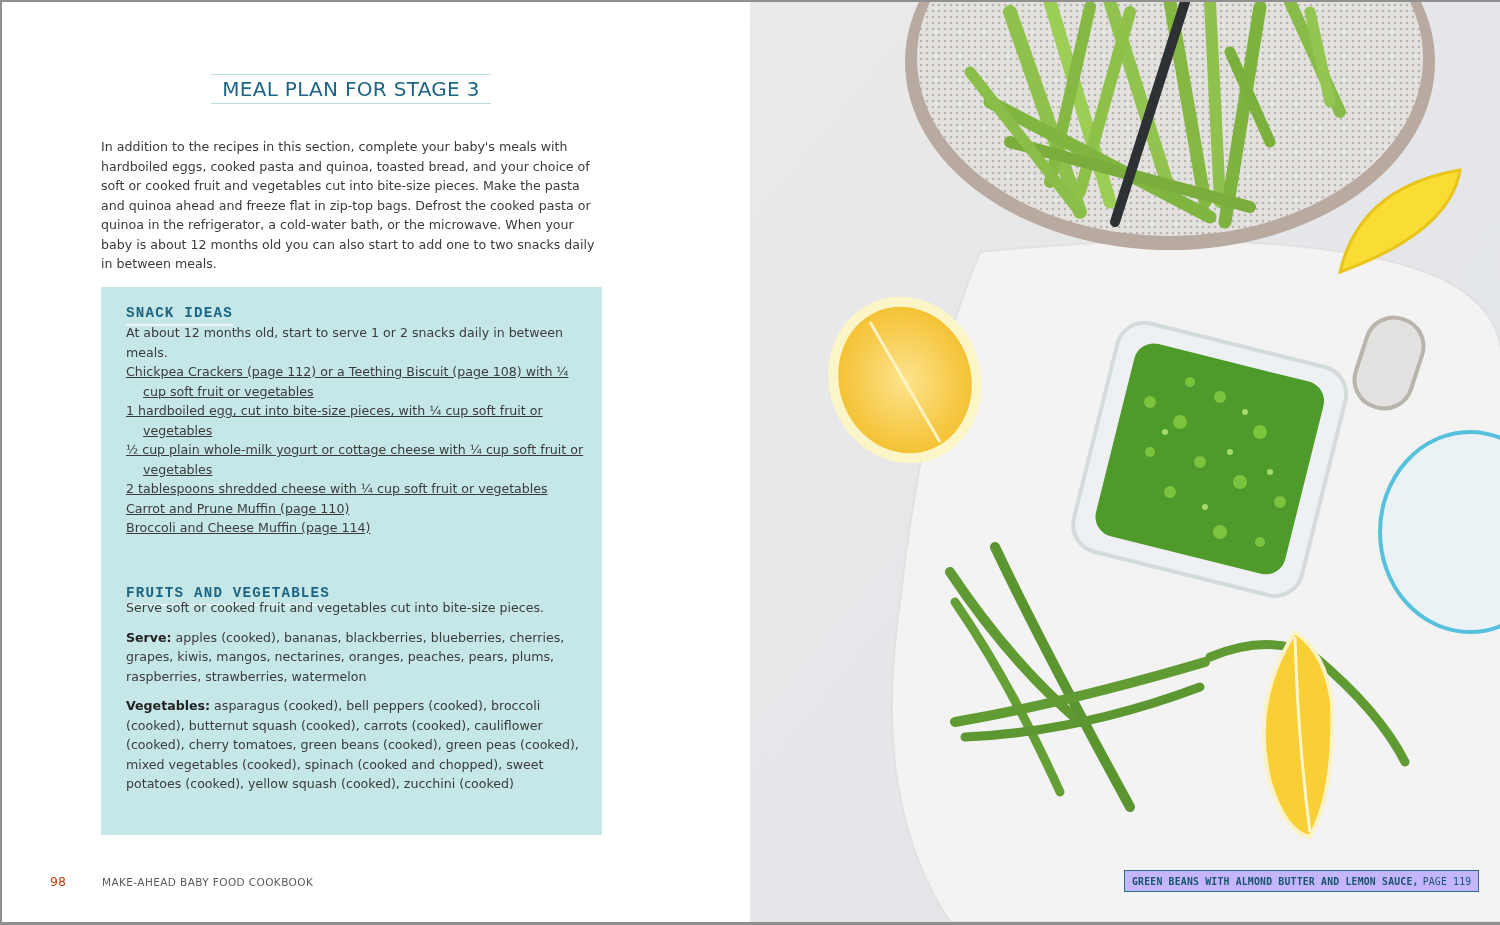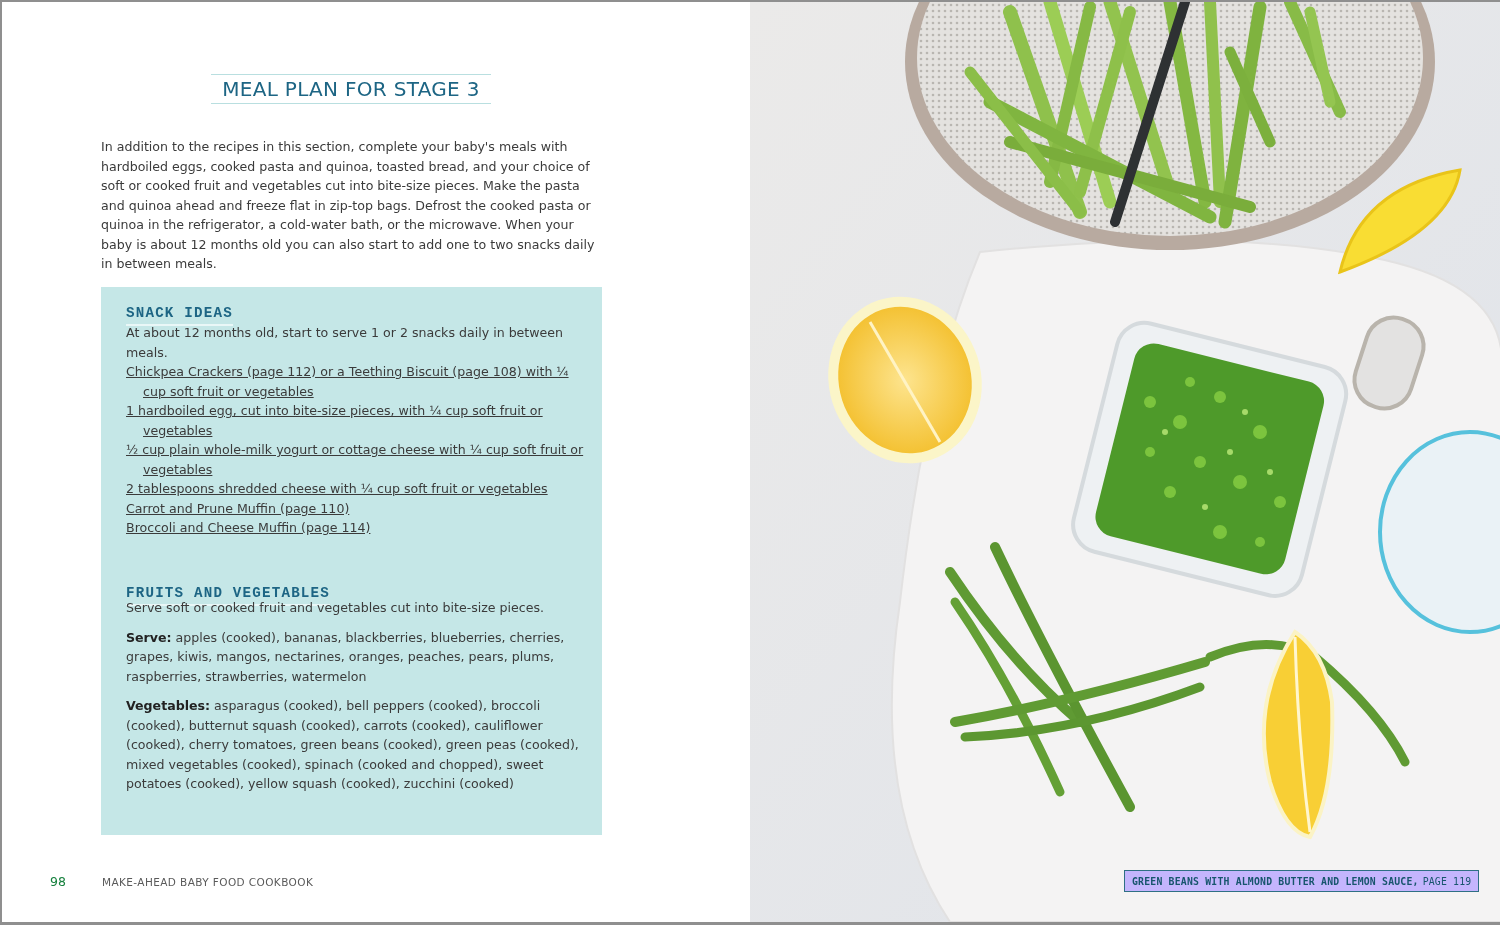--- a/index.html
+++ b/index.html
@@ -42,21 +42,21 @@
   .sb-text {
     position: absolute; left: 25px; width: 460px;
     font-family: "DejaVu Sans", sans-serif; font-size: 12.6px; line-height: 19.5px; color: #3b3b3b;
   }
   .sb-list { list-style: none; text-decoration: underline; }
   .sb-list li { padding-left: 17px; text-indent: -17px; }
   .sb-para b { color: #222; font-weight: bold; }
 
   .folio {
     position: absolute; left: 48px; top: 872px;
-    font-family: "DejaVu Sans", sans-serif; font-size: 12.5px; color: #15803d;
+    font-family: "DejaVu Sans", sans-serif; font-size: 12.5px; color: #c2410c;
   }
   .running-head {
     position: absolute; left: 100px; top: 874px;
     font-family: "DejaVu Sans", sans-serif; font-size: 10.5px; letter-spacing: 0.4px; color: #5a5a5a;
   }
 
   
   .right-page { position: absolute; left: 748px; top: 0; width: 752px; height: 920px; overflow: hidden; background: #e7e8ec; }
   .photo { position: absolute; left: 0; top: 0; width: 752px; height: 920px; }
 

